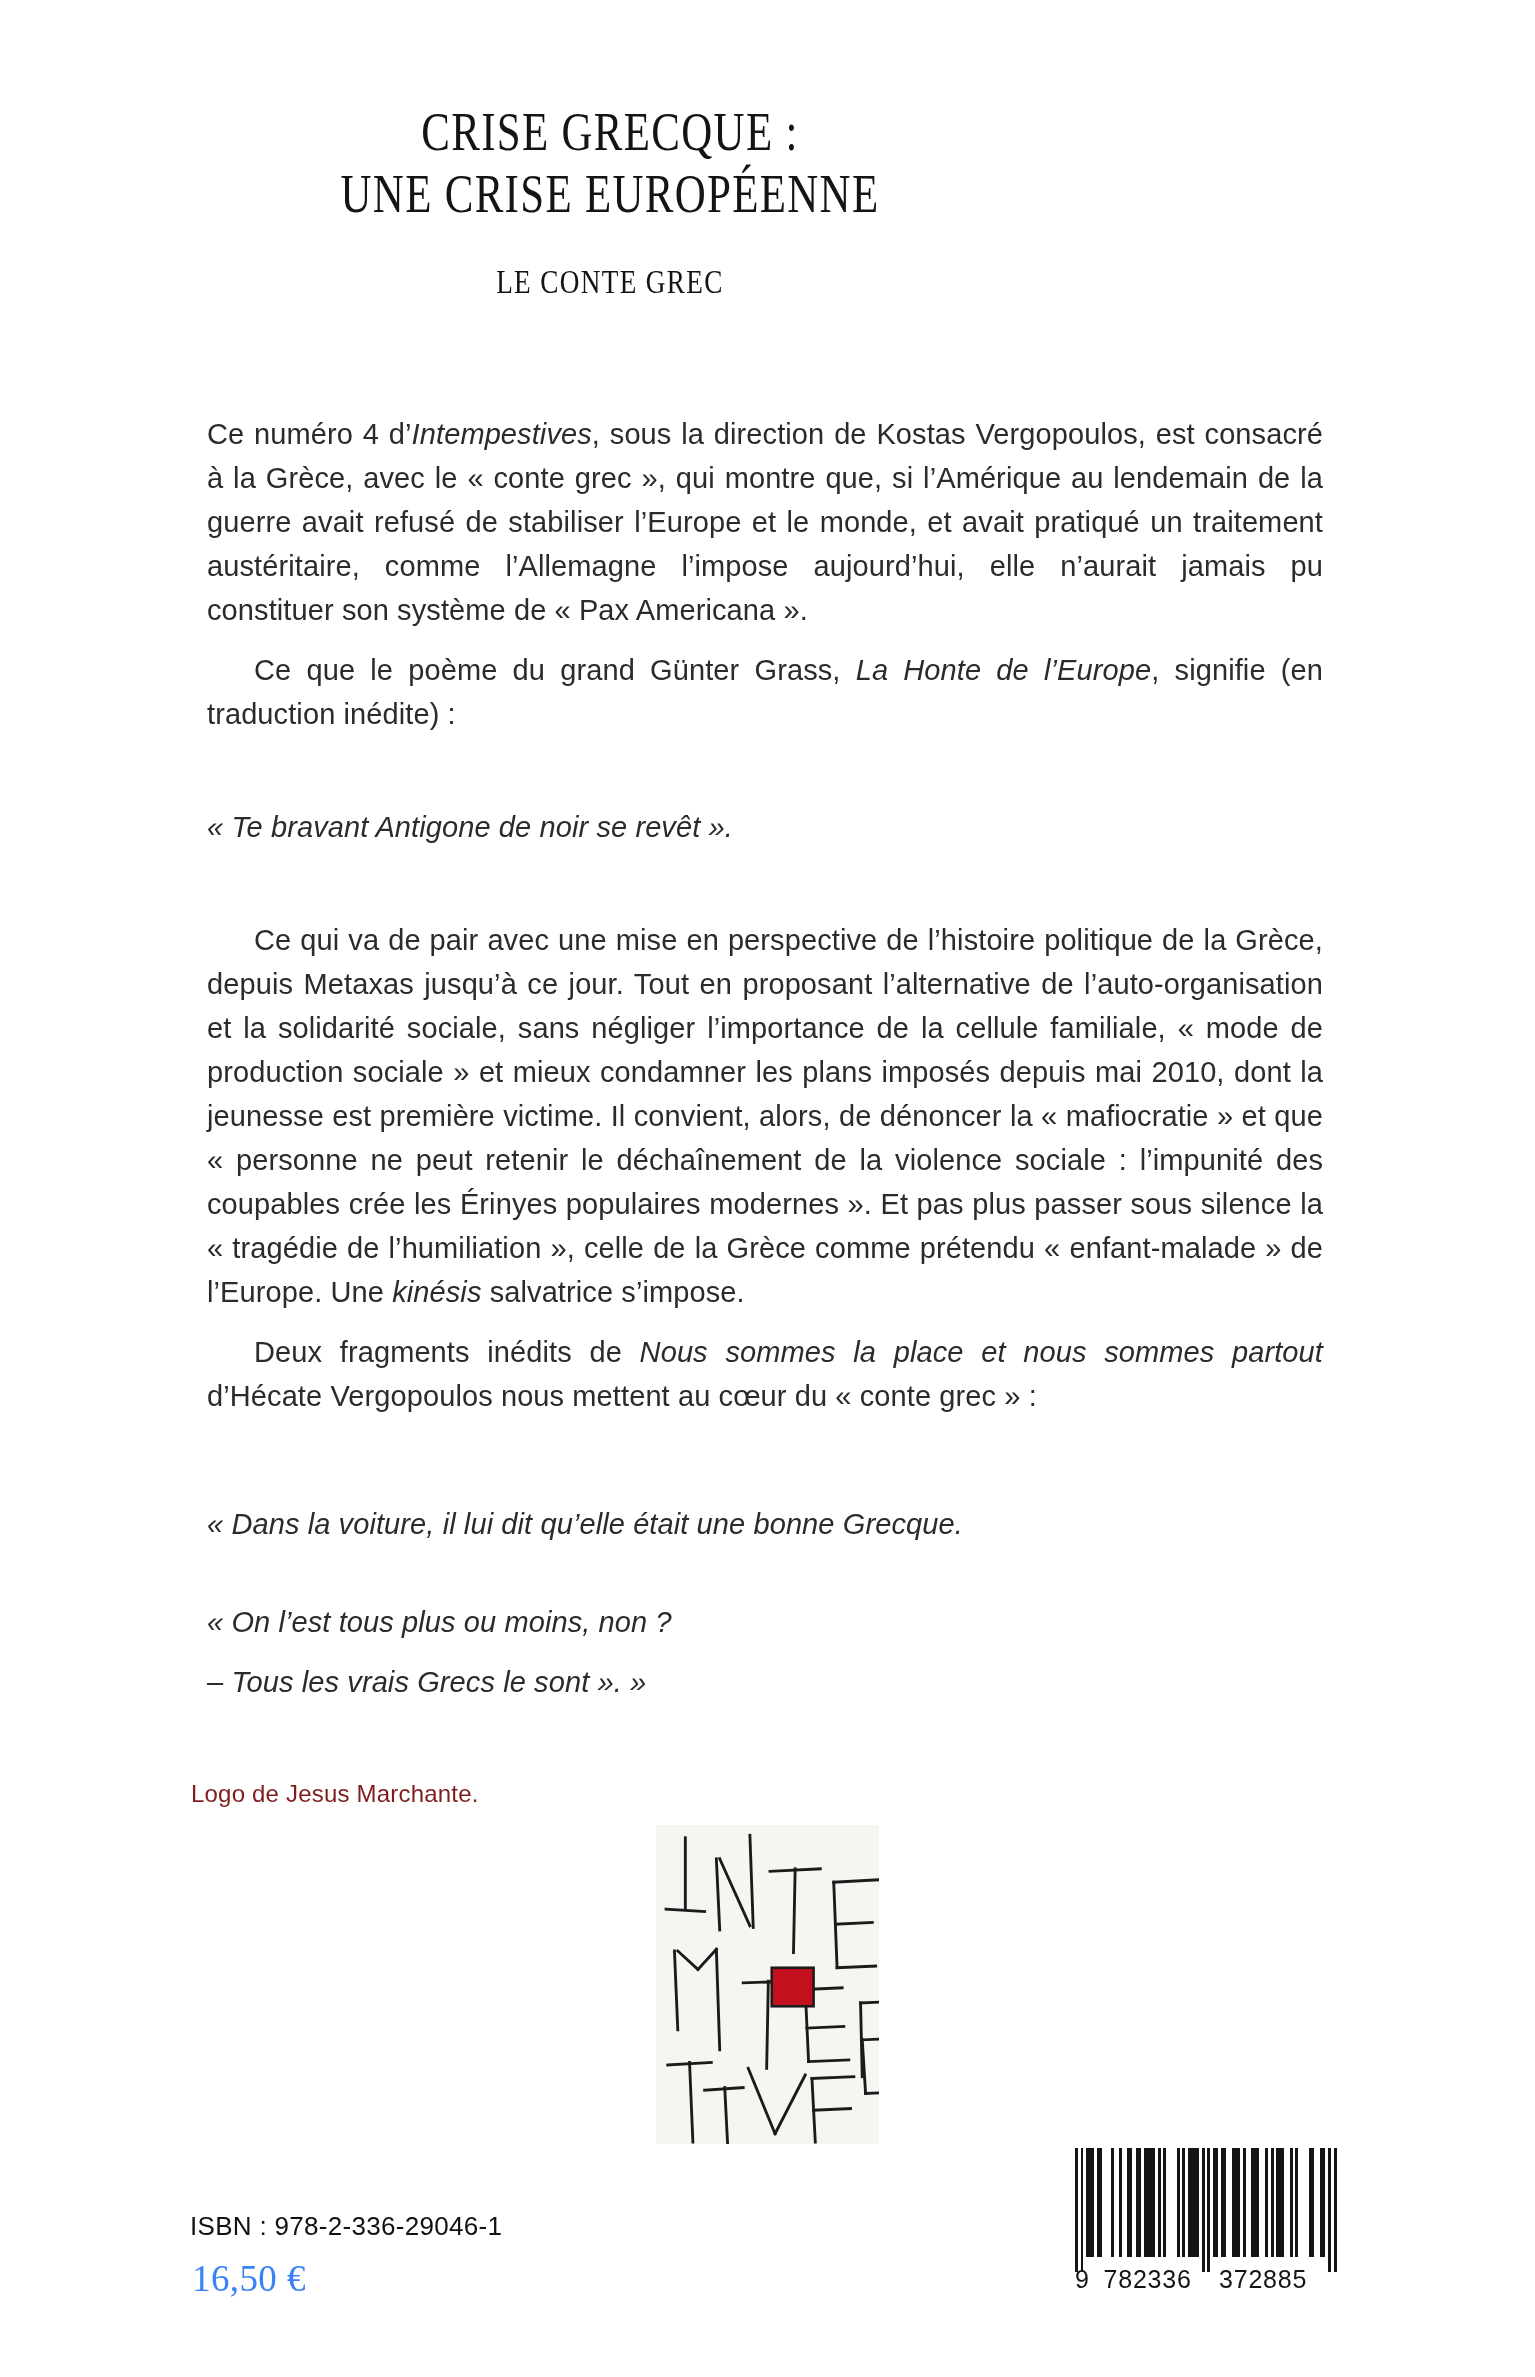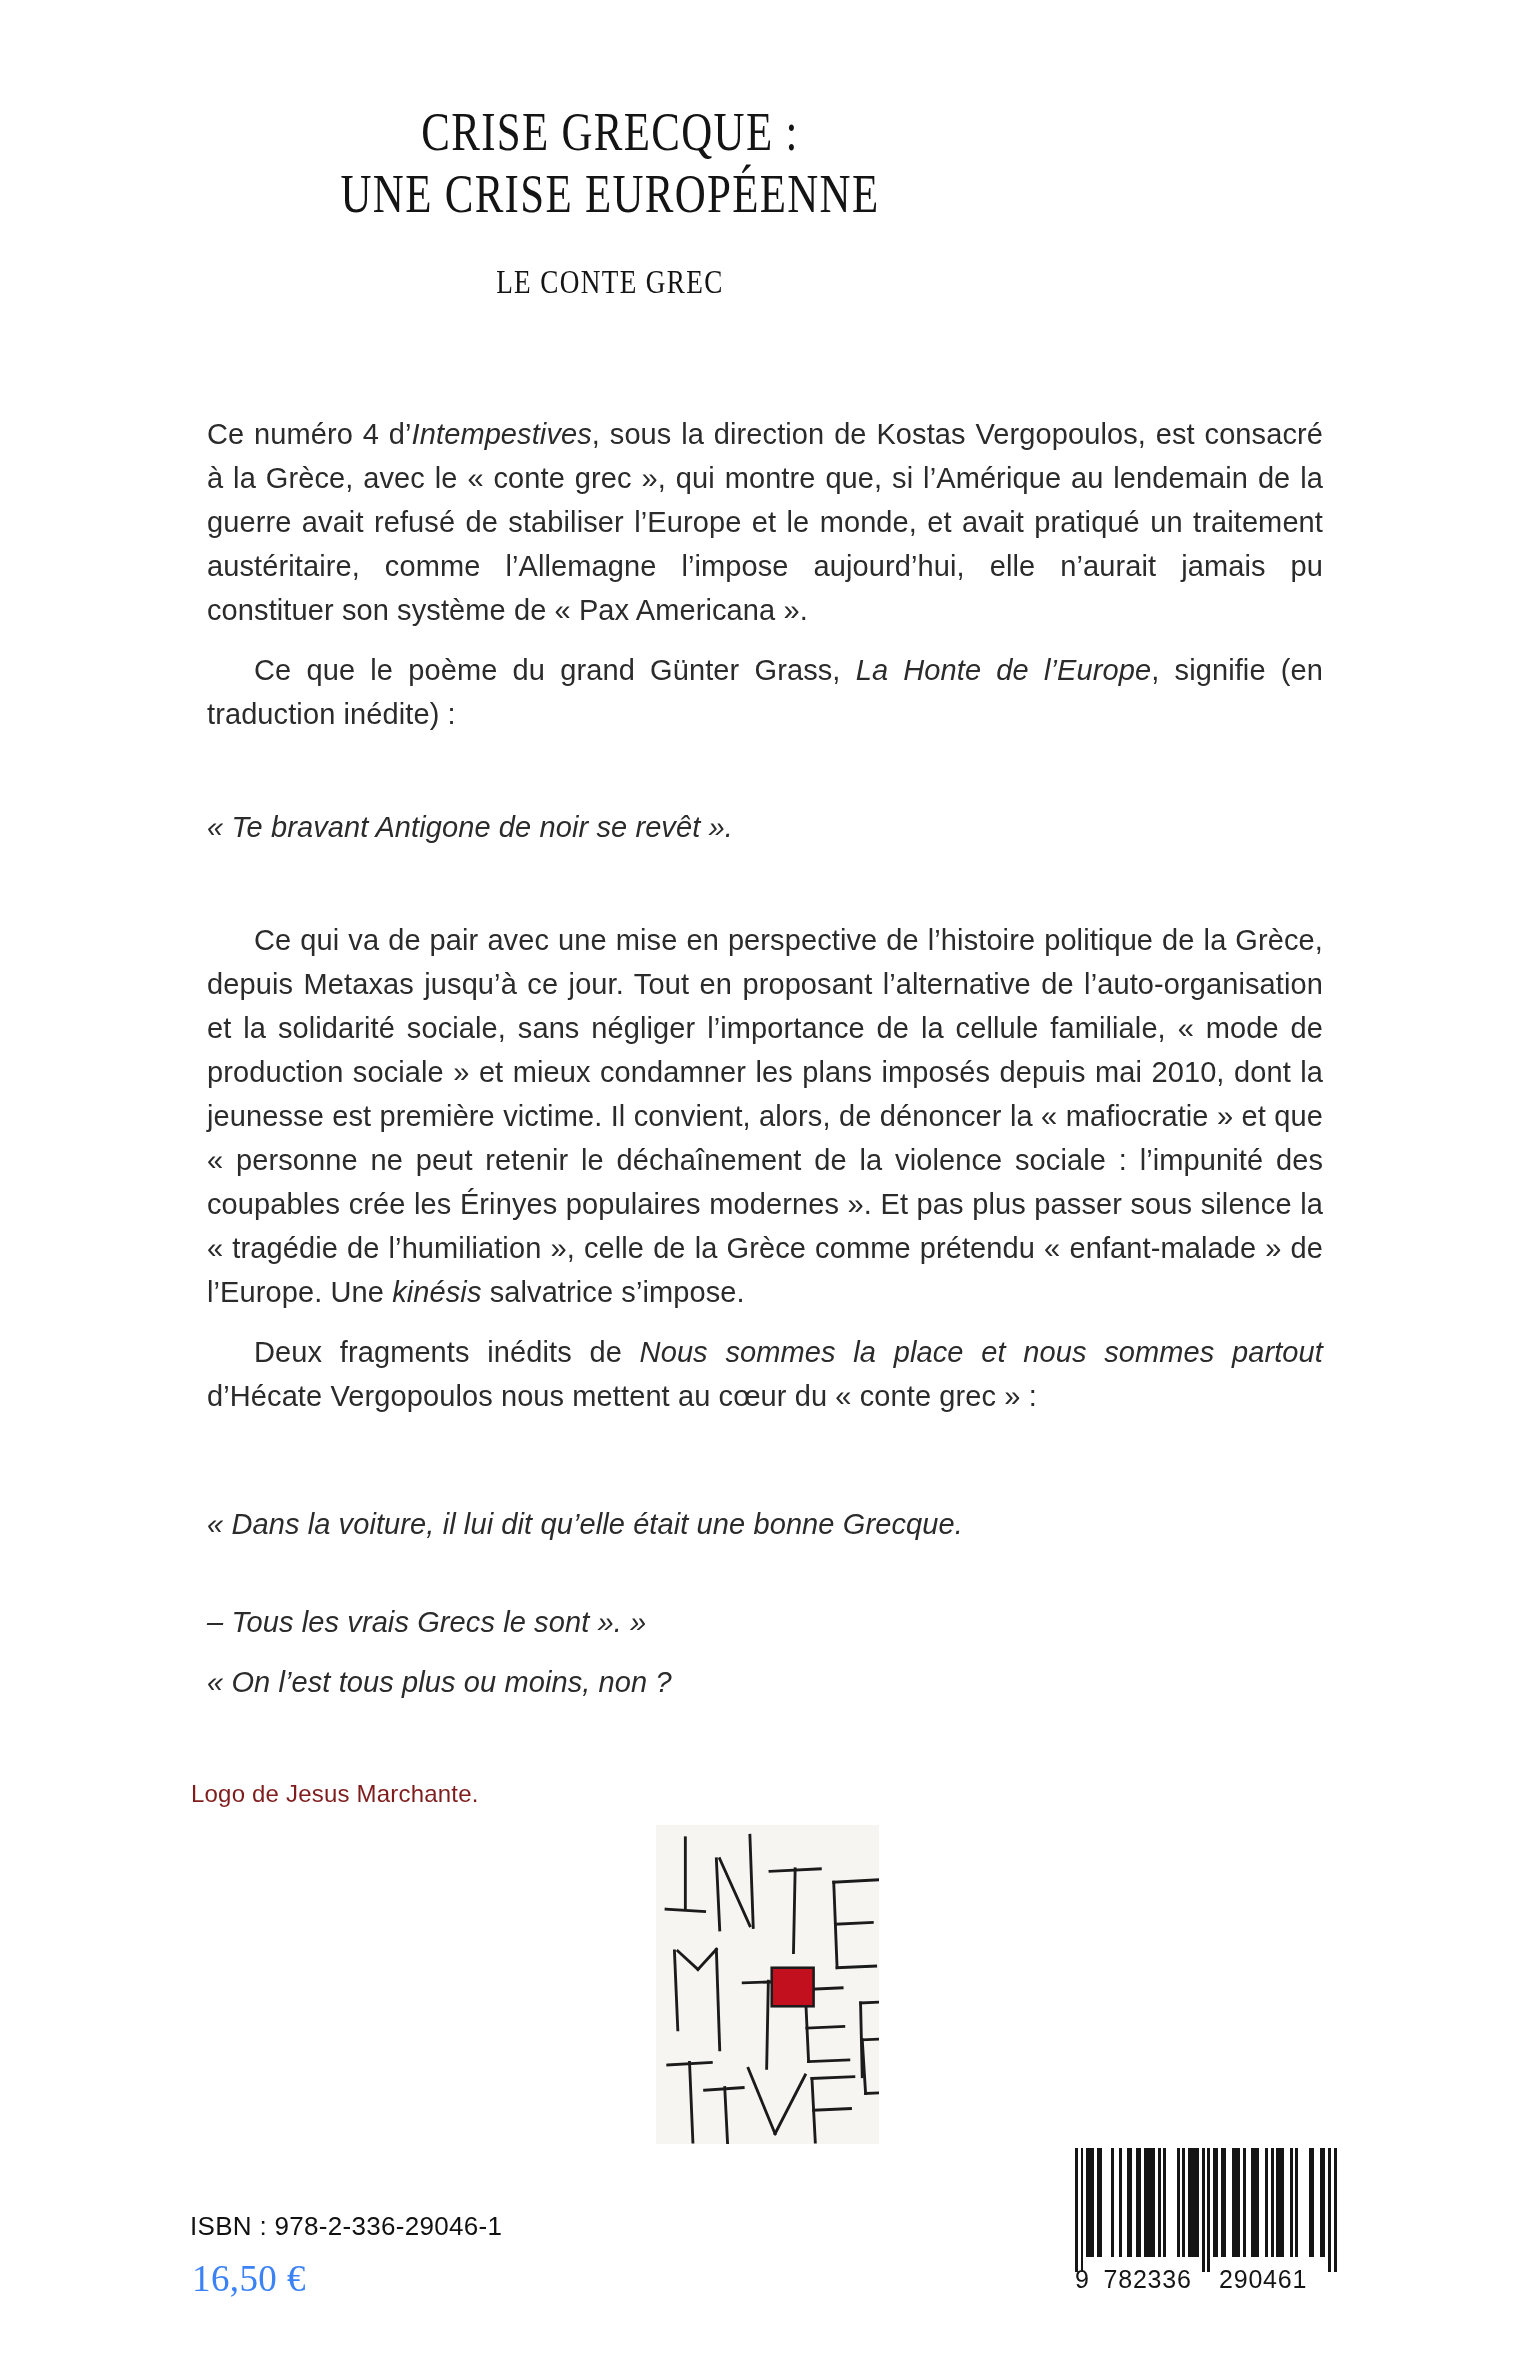--- a/index.html
+++ b/index.html
@@ -181,22 +181,22 @@
   <p class="quote-center">« Te bravant Antigone de noir se revêt ».</p>
   <div class="sp-m"></div>
 
   <p class="indent"><span>Ce qui va de pair avec une mise en perspective de l’histoire politique de la Grèce, depuis Metaxas jusqu’à ce jour. Tout en proposant l’alternative de l’auto-organisation et la solidarité sociale, sans négliger l’importance de la cellule familiale, « mode de production sociale » et mieux condamner les plans imposés depuis mai 2010, dont la jeunesse est première victime. Il convient, alors, de dénoncer la « mafiocratie » et que « personne ne peut retenir le déchaînement de la violence sociale : l’impunité des coupables crée les Érinyes populaires modernes ». Et pas plus passer sous silence la « tragédie de l’humiliation », celle de la Grèce comme prétendu « enfant-malade » de l’Europe. Une </span><em>kinésis</em><span> salvatrice s’impose.</span></p>
 
   <p class="indent"><span>Deux fragments inédits de </span><em>Nous sommes la place et nous sommes partout</em><span> d’Hécate Vergopoulos nous mettent au cœur du « conte grec » :</span></p>
 
   <div class="sp-l"></div>
   <p class="quote-center">« Dans la voiture, il lui dit qu’elle était une bonne Grecque.</p>
   <div class="sp-s"></div>
+  <p class="quote-center">« On l’est tous plus ou moins, non ?</p>
   <p class="quote-center">– Tous les vrais Grecs le sont ». »</p>
-  <p class="quote-center">« On l’est tous plus ou moins, non ?</p>
 </div>
 
 <div class="credit">Logo de Jesus Marchante.</div>
 
 <div class="logo-wrap">
   <svg width="223" height="319" viewBox="0 0 266 380">
     <g stroke="#1b1b1b" stroke-width="3.4" fill="none" stroke-linecap="square">
 
       <path d="M35 15 L35 100"></path>
       <path d="M12 100 L58 103"></path>
@@ -283,16 +283,16 @@
       <i style="left: 215px; width: 2.5px;"></i>
       <i style="left: 220px; width: 2.5px;"></i>
       <i style="left: 234px; width: 5.3px;"></i>
       <i style="left: 245px; width: 5.3px;"></i>
       <i class="guard" style="left: 253px; width: 2.5px;"></i>
       <i class="guard" style="left: 259px; width: 2.5px;"></i>
     </div>
   <div class="barcode-digits">
     <span class="bd-left">9</span>
     <span class="bd-mid">782336</span>
-    <span class="bd-right">290461</span>
+    <span class="bd-right">372885</span>
   </div>
 </div>
 
 
 </body></html>

